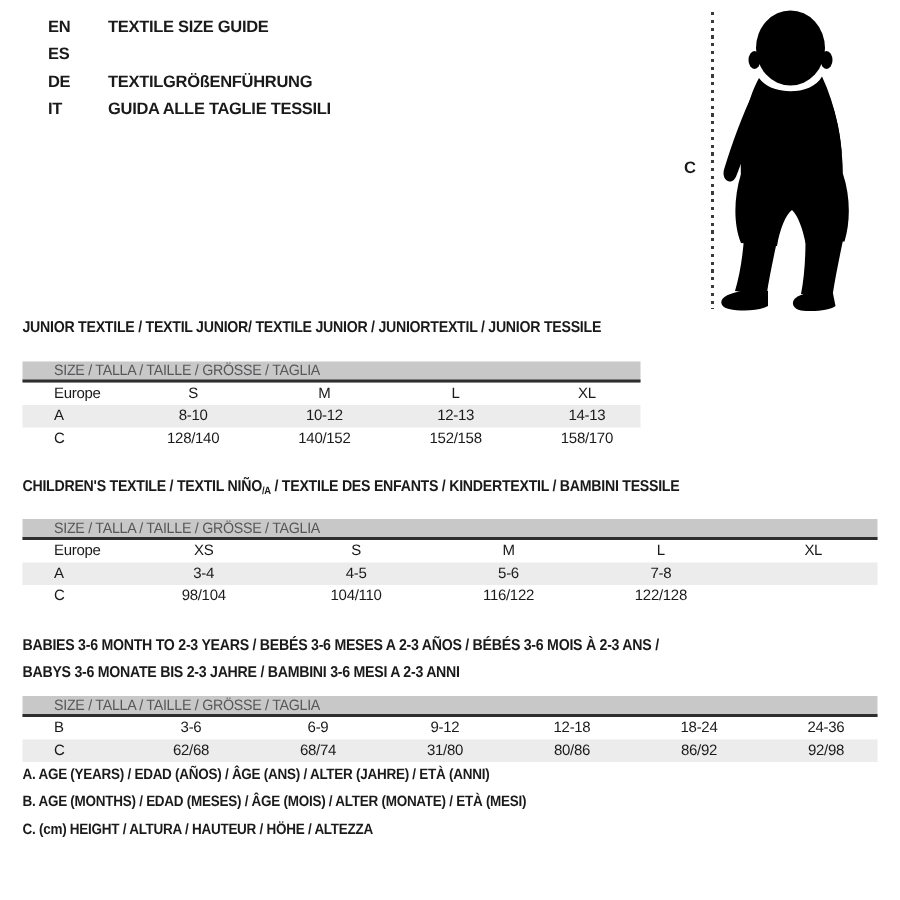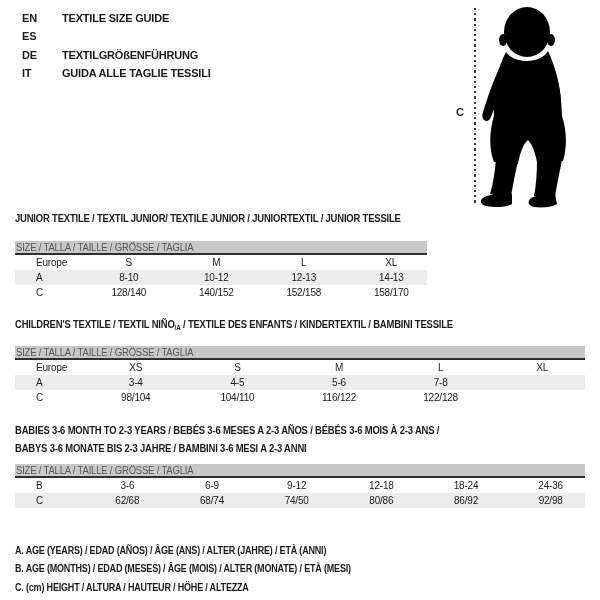--- a/index.html
+++ b/index.html
@@ -4,21 +4,21 @@
 <style>
   html,body{margin:0;padding:0;}
   body{
     width:600px;height:600px;background:#ffffff;position:relative;
     font-family:"Liberation Sans","DejaVu Sans",sans-serif;
     color:#1a1a1a;overflow:hidden;
   }
   .abs{position:absolute;}
 
   
-  .lang-list{top:9px;left:22px;}
+  .lang-list{top:9px;left:32px;}
   .lang-row{display:flex;line-height:18.3px;font-size:11px;font-weight:bold;letter-spacing:-0.2px;}
   .lang-code{width:40px;}
 
   
   .measure-line{
     left:474px;top:8px;width:2px;height:198px;
     background-image:repeating-linear-gradient(to bottom,#3a3a3a 0 2.2px,transparent 2.2px 5.2px);
   }
   .measure-label{left:456px;top:106px;font-size:11px;font-weight:bold;}
   .silhouette{left:479px;top:4px;}
@@ -28,34 +28,34 @@
     font-size:10.5px;font-weight:bold;letter-spacing:-0.2px;white-space:nowrap;
     transform:scaleX(0.9);transform-origin:0 50%;
   }
   .sec-title .sub{font-size:7px;vertical-align:-2px;}
   .two-line{line-height:18px;}
 
   
   .stable{left:15px;}
   .size-bar{
     height:14px;line-height:14px;background:#c8c8c8;color:#57575a;
-    font-size:10px;padding-left:1px;letter-spacing:-0.2px;
+    font-size:10px;padding-left:21px;letter-spacing:-0.2px;
     border-bottom:2px solid #2e2e2e;box-sizing:border-box;
   }
   .size-bar-inner{display:inline-block;transform:scaleX(0.95);transform-origin:0 50%;}
   .trow{display:grid;height:15px;line-height:15px;font-size:10px;}
   .trow.alt{background:#ececec;}
   .cols5{grid-template-columns:62px repeat(4,1fr);}
   .cols6{grid-template-columns:62px repeat(5,1fr);}
   .cols7{grid-template-columns:62px repeat(6,1fr);}
   .tcell{text-align:center;letter-spacing:-0.2px;margin-left:16px;}
   .tcell.c0{text-align:left;padding-left:5px;}
 
   
-  .notes{top:542px;left:15px;}
+  .notes{top:508px;left:15px;}
   .note-line{
     font-size:10px;font-weight:bold;line-height:18.3px;letter-spacing:-0.2px;white-space:nowrap;
     transform:scaleX(0.9);transform-origin:0 50%;
   }
 </style>
 </head>
 <body>
 
 <div class="abs lang-list">
   <div class="lang-row">
@@ -167,21 +167,21 @@
     <span class="tcell">6-9</span>
     <span class="tcell">9-12</span>
     <span class="tcell">12-18</span>
     <span class="tcell">18-24</span>
     <span class="tcell">24-36</span>
   </div>
   <div class="trow cols7 alt">
     <span class="tcell c0">C</span>
     <span class="tcell">62/68</span>
     <span class="tcell">68/74</span>
-    <span class="tcell">74/50</span>
+    <span class="tcell">31/80</span>
     <span class="tcell">80/86</span>
     <span class="tcell">86/92</span>
     <span class="tcell">92/98</span>
   </div>
 </div>
 
 <div class="abs notes">
   <div class="note-line">A. AGE (YEARS) / EDAD (AÑOS) / ÂGE (ANS) / ALTER (JAHRE) / ETÀ (ANNI)</div>
   <div class="note-line">B. AGE (MONTHS) / EDAD (MESES) / ÂGE (MOIS) / ALTER (MONATE) / ETÀ (MESI)</div>
   <div class="note-line">C. (cm) HEIGHT / ALTURA / HAUTEUR / HÖHE / ALTEZZA</div>

